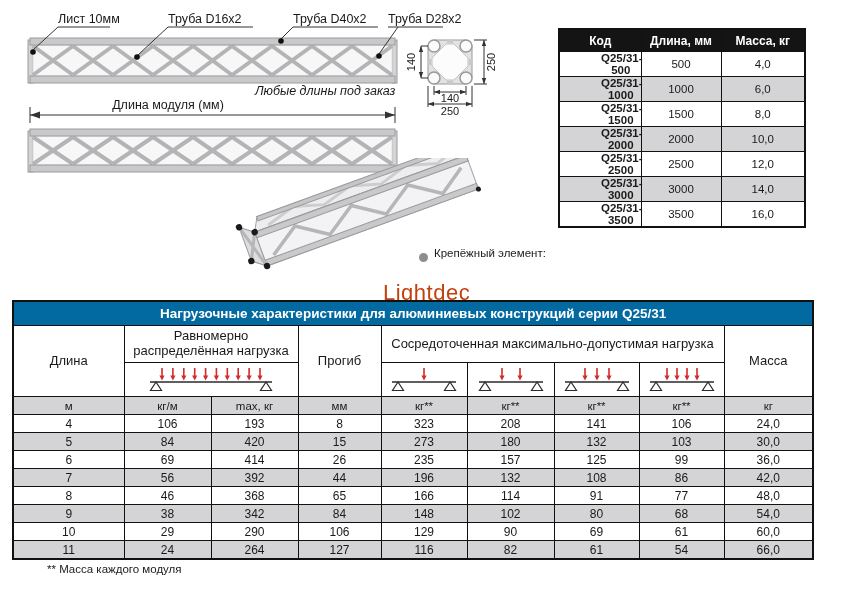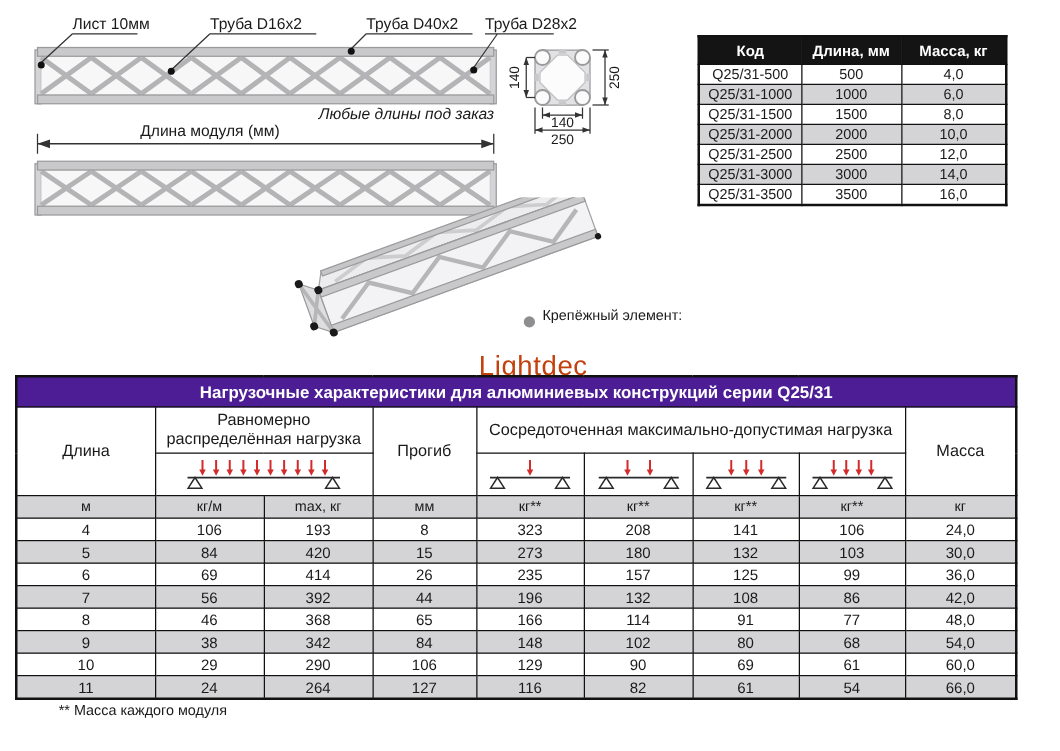--- a/index.html
+++ b/index.html
@@ -23,26 +23,26 @@
 
   table { border-collapse:collapse; position:absolute; table-layout:fixed; }
   td, th { padding:0; }
 
   
   .size-table { left:558px; top:28px; width:246px; border:2px solid #111; font-size:11.5px; }
   .size-table th { background:#141414; color:#fff; font-size:12px; font-weight:bold;
                    height:21px; border:1px solid #111; }
   .size-table td { border:1px solid #111; text-align:center; height:15px; }
   .size-table tr.alt { background:#d4d4d6; }
-  .size-table td.b { font-weight:normal; }
+  .size-table td.b { font-weight:bold;padding-left:41px; }
 
   
   .load-table { left:12px; top:300px; width:800px; border:2px solid #111; font-size:12px; }
   .load-table td { border:1px solid #111; text-align:center; vertical-align:middle; }
-  .load-table .title-row td { background:#4c1d95; color:#fff; font-weight:bold;
+  .load-table .title-row td { background:#0369a1; color:#fff; font-weight:bold;
                               font-size:13.5px; height:23px; }
   .load-table .hdr td  { font-size:13px; height:36px; line-height:1.15; }
   .load-table .diag td { height:33px; }
   .load-table .units td { background:#d4d4d6; font-size:11.5px; height:17px; }
   .load-table tbody td { height:17px; }
   .load-table tbody tr.alt { background:#d4d4d6; }
 
   .footnote { position:absolute; left:47px; top:563px; font-size:11.5px; }
 </style>
 </head>

